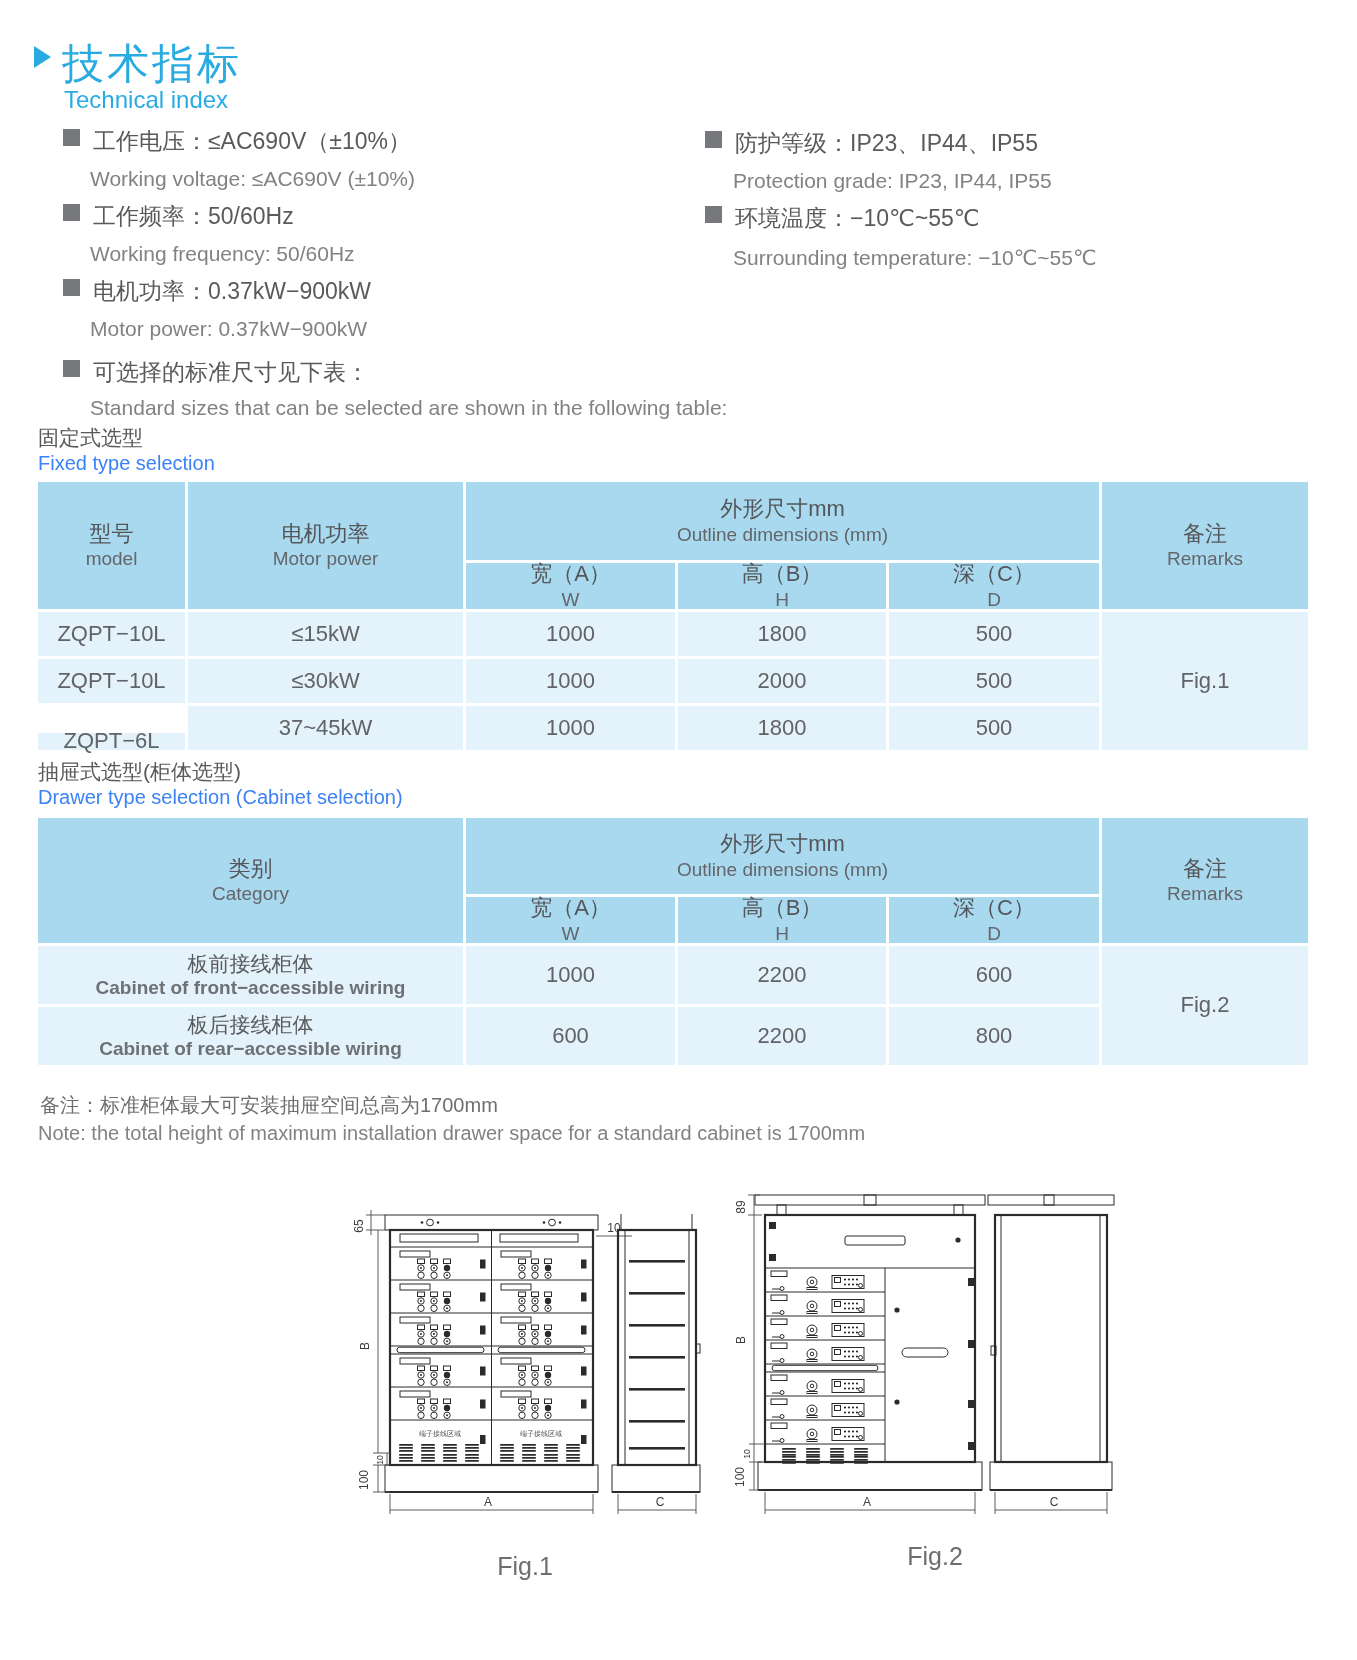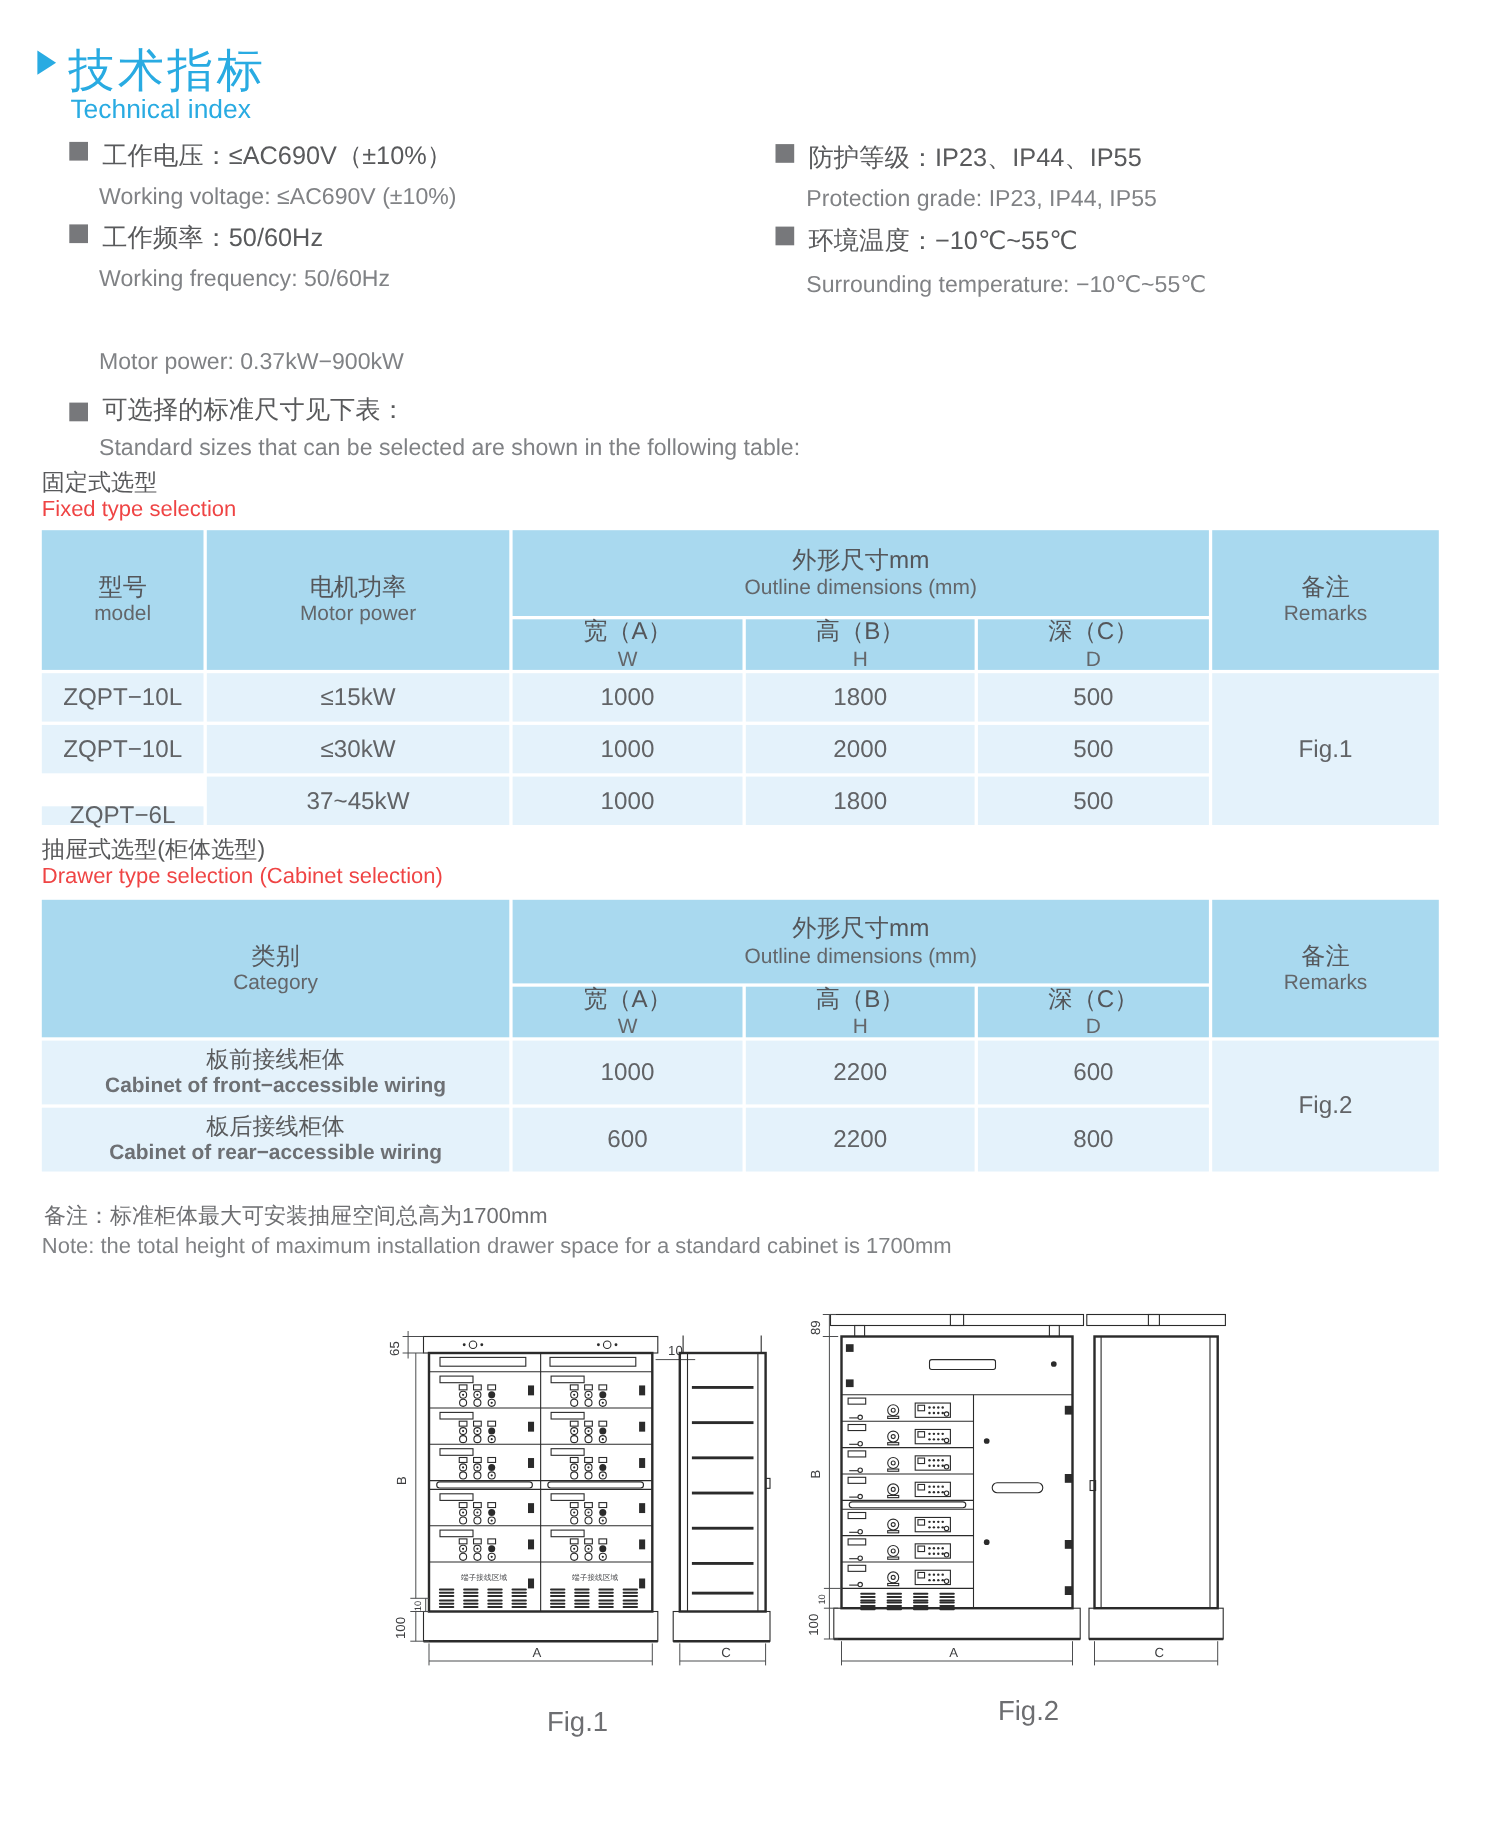--- a/index.html
+++ b/index.html
@@ -9,21 +9,21 @@
   
   .title-arrow{width:0;height:0;border-left:17px solid #29abe2;
                border-top:11px solid transparent;border-bottom:11px solid transparent;}
   .title-cn{font-size:42px;color:#29abe2;letter-spacing:3px;font-weight:500;}
   .title-en{font-size:24px;color:#29abe2;}
   
   .spec{display:flex;align-items:flex-start;font-size:23px;color:#595a5c;white-space:nowrap;}
   .bullet{flex:none;width:17px;height:17px;background:#77787b;margin-right:13px;margin-top:3px;}
   .spec-en{font-size:21px;color:#808285;white-space:nowrap;}
   .sec-cn{font-size:21px;color:#58595b;}
-  .sec-en{font-size:20px;color:#ef4444;}
+  .sec-en{font-size:20px;color:#3b82f6;}
   
   .grid{display:grid;gap:3px;background:#fff;}
   .t1{grid-template-columns:147px 275px 209px 208px 210px 206px;
       grid-template-rows:78px 46px 44px 44px 44px;}
   .t2{grid-template-columns:425px 209px 208px 210px 206px;
       grid-template-rows:76px 46px 58px 58px;}
   .cell{display:flex;flex-direction:column;align-items:center;justify-content:center;
         text-align:center;line-height:1.22;}
   .hdr{background:#a9d9ef;}
   .bod{background:#e4f2fb;}
@@ -58,35 +58,39 @@
     <span>工作电压：≤AC690V（±10%）</span>
   </div>
   <div class="abs spec-en" style="left:90px;top:167px;">Working voltage: ≤AC690V (±10%)</div>
 
   <div class="abs spec" style="left:63px;top:201px;">
     <span class="bullet"></span>
     <span>工作频率：50/60Hz</span>
   </div>
   <div class="abs spec-en" style="left:90px;top:242px;">Working frequency: 50/60Hz</div>
 
+  <div class="abs spec" style="left:63px;top:276px;">
+    <span class="bullet"></span>
+    <span>电机功率：0.37kW−900kW</span>
+  </div>
   <div class="abs spec-en" style="left:90px;top:317px;">Motor power: 0.37kW−900kW</div>
 
   <div class="abs spec" style="left:705px;top:128px;">
     <span class="bullet"></span>
     <span>防护等级：IP23、IP44、IP55</span>
   </div>
   <div class="abs spec-en" style="left:733px;top:169px;">Protection grade: IP23, IP44, IP55</div>
 
   <div class="abs spec" style="left:705px;top:203px;">
     <span class="bullet"></span>
     <span>环境温度：−10℃~55℃</span>
   </div>
   <div class="abs spec-en" style="left:733px;top:246px;">Surrounding temperature: −10℃~55℃</div>
 
-  <div class="abs spec" style="left:63px;top:357px;align-items:center;">
+  <div class="abs spec" style="left:63px;top:357px;">
     <span class="bullet"></span>
     <span>可选择的标准尺寸见下表：</span>
   </div>
   <div class="abs spec-en" style="left:90px;top:396px;">Standard sizes that can be selected are shown in the following table:</div>
 
   <div class="abs sec-cn" style="left:38px;top:424px;text-align:center;">固定式选型</div>
   <div class="abs sec-en" style="left:38px;top:452px;">Fixed type selection</div>
 
   <div class="abs grid t1" style="left:38px;top:482px;">
     <div class="cell hdr" style="grid-column:2;grid-row:1/3;">

